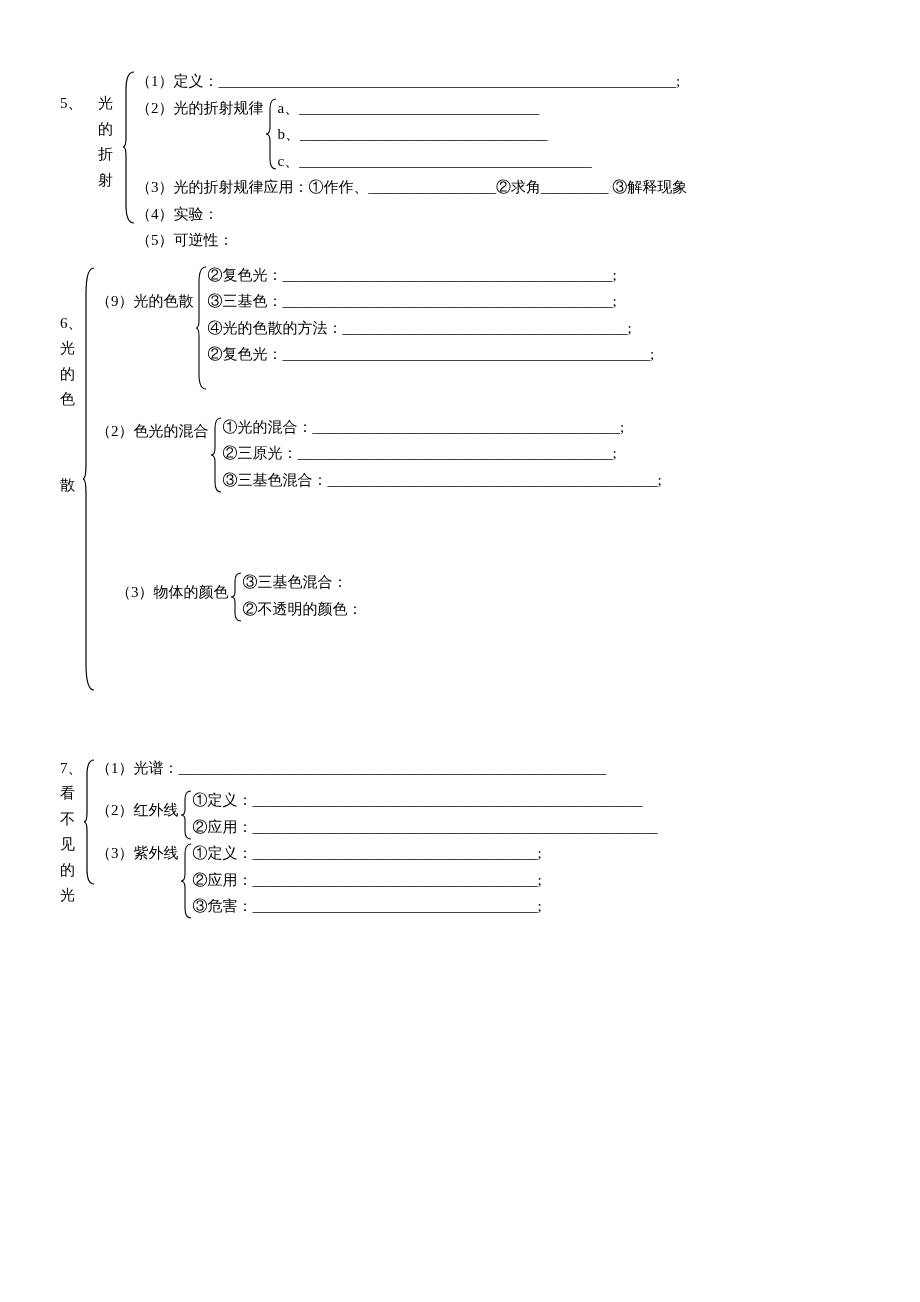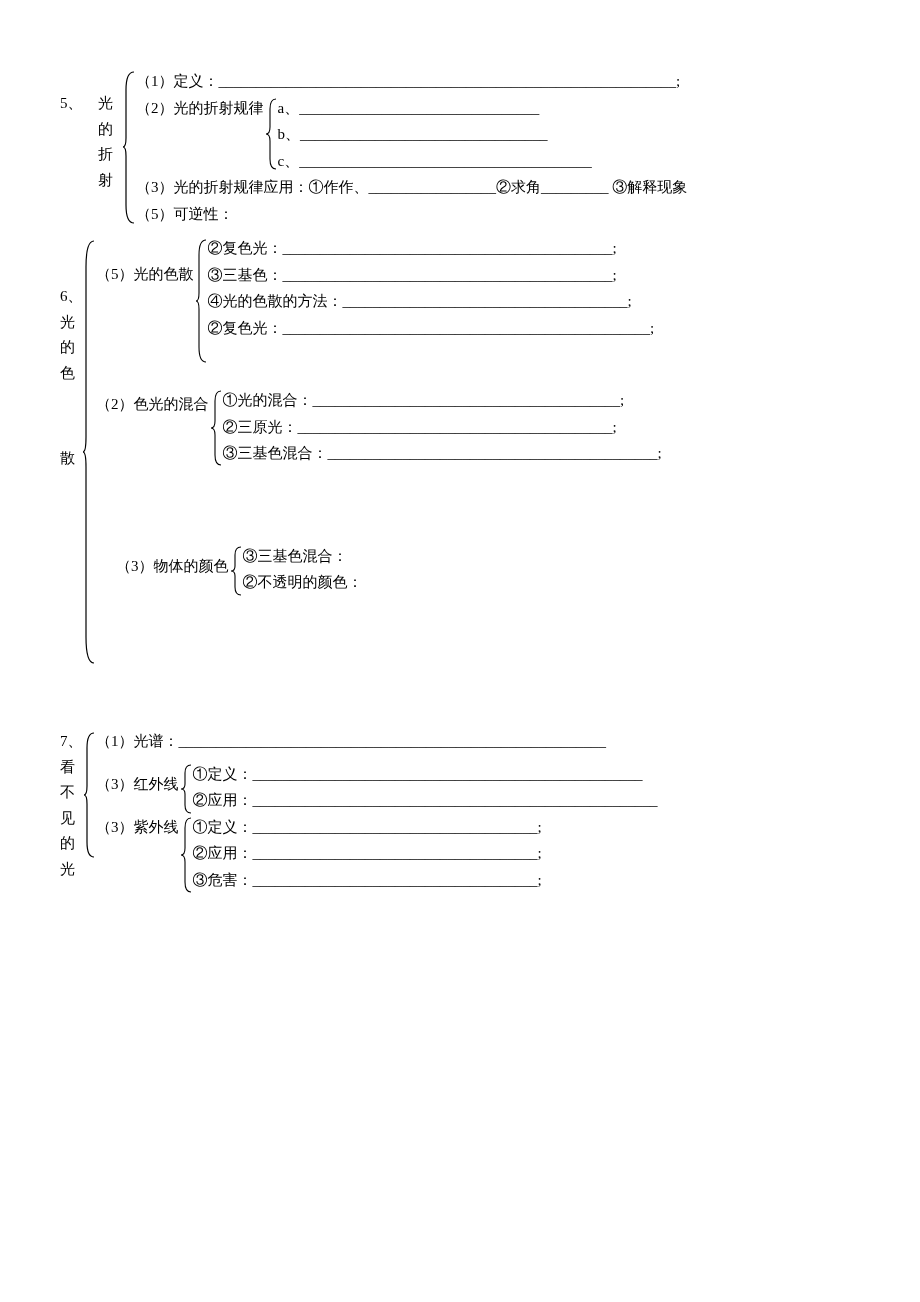--- a/index.html
+++ b/index.html
@@ -74,20 +74,23 @@
           </div>
         <div class="row">
             <span class="rowlabel">c、_______________________________________</span>
           </div>
       </div>
     </div>
     <div class="row">
         <span class="rowlabel">（3）光的折射规律应用：①作作、_________________②求角_________  ③解释现象</span>
       </div>
     <div class="row">
+        <span class="rowlabel">（4）实验：</span>
+      </div>
+    <div class="row">
         <span class="rowlabel">（5）可逆性：</span>
       </div>
   </div>
 </div>
 
 <div class="section" style="align-items:flex-start;">
   <div class="vlabel" style="width:22px;padding-top:48px;">
     <span class="ch">6、</span>
     <span class="ch">光</span>
     <span class="ch">的</span>
@@ -95,21 +98,21 @@
     <span class="ch" style="margin-top:60px;">散</span>
   </div>
   <div class="lbrace" style="height:430px;">
     <svg viewBox="0 0 14 430" preserveAspectRatio="none">
         <path d="M12 4 Q4 4 4 30 L4 200 Q4 215 1 215 Q4 215 4 230 L4 400 Q4 426 12 426" fill="none" stroke="#000" stroke-width="1.2"></path>
       </svg>
   </div>
   <div class="content">
 
     <div class="sub" style="margin-bottom:6px;">
-      <span class="rowlabel" style="padding-top:26px;">（5）光的色散</span>
+      <span class="rowlabel" style="padding-top:26px;">（9）光的色散</span>
       <div class="lbrace" style="height:128px;">
         <svg viewBox="0 0 14 128" preserveAspectRatio="none">
             <path d="M12 3 Q5 3 5 18 L5 56 Q5 64 2 64 Q5 64 5 72 L5 110 Q5 125 12 125" fill="none" stroke="#000" stroke-width="1.1"></path>
           </svg>
       </div>
       <div class="subcontent">
         <div class="row">
             <span class="rowlabel">②复色光：____________________________________________;</span>
           </div>
         <div class="row">
@@ -184,21 +187,21 @@
     <svg viewBox="0 0 14 130" preserveAspectRatio="none">
         <path d="M12 3 Q5 3 5 18 L5 56 Q5 65 2 65 Q5 65 5 74 L5 112 Q5 127 12 127" fill="none" stroke="#000" stroke-width="1.2"></path>
       </svg>
   </div>
   <div class="content">
     <div class="row">
         <span class="rowlabel">（1）光谱：_________________________________________________________</span>
       </div>
     <div style="height:6px;"></div>
     <div class="sub">
-      <span class="rowlabel" style="padding-top:10px;">（3）红外线</span>
+      <span class="rowlabel" style="padding-top:10px;">（2）红外线</span>
       <div class="lbrace" style="height:52px;">
         <svg viewBox="0 0 14 52" preserveAspectRatio="none">
             <path d="M12 2 Q6 2 6 10 L6 21 Q6 26 2 26 Q6 26 6 31 L6 42 Q6 50 12 50" fill="none" stroke="#000" stroke-width="1.1"></path>
           </svg>
       </div>
       <div class="subcontent">
         <div class="row">
             <span class="rowlabel">①定义：____________________________________________________</span>
           </div>
         <div class="row">

